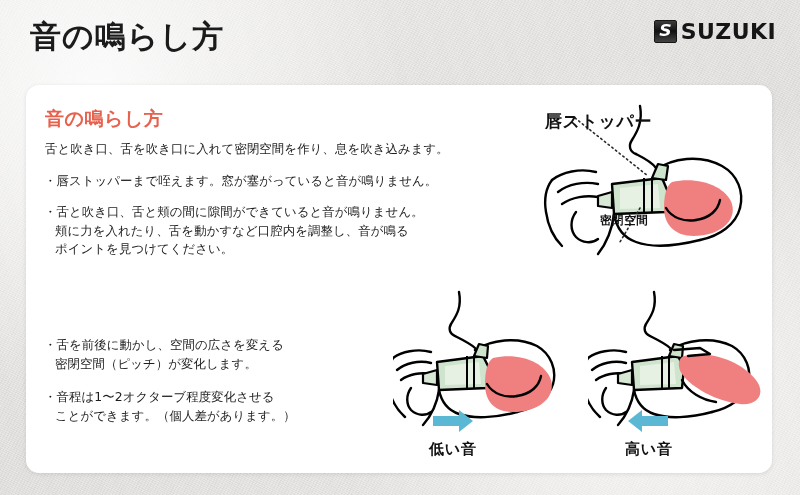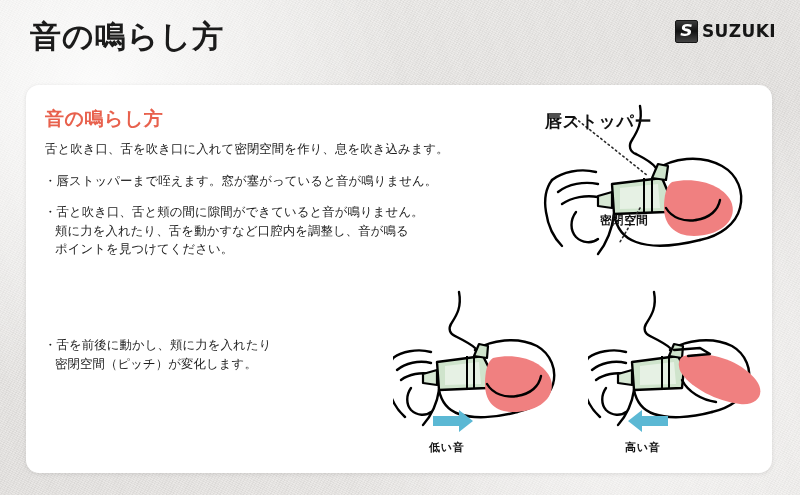--- a/index.html
+++ b/index.html
@@ -60,21 +60,21 @@
   }
   #brand-mark span {
     color: #fff;
     font-size: 15px;
     font-weight: bold;
     font-style: italic;
     line-height: 1;
     transform: scaleX(1.15);
   }
   #brand-text {
-    font-size: 17px;
+    font-size: 22px;
     font-weight: bold;
     color: #161616;
     letter-spacing: 0.4px;
     line-height: 1;
   }
 
   
   #card {
     position: absolute;
     left: 26px;
@@ -124,21 +124,21 @@
   #sec2-b2 { left: 44px; top: 388px; }
 
   
   .illus { position: absolute; }
   #illus-top   { left: 540px; top: 96px;  width: 230px; height: 170px; }
   #illus-low   { left: 393px; top: 288px; width: 200px; height: 150px; }
   #illus-high  { left: 588px; top: 288px; width: 200px; height: 150px; }
 
   .arrow-label {
     position: absolute;
-    font-size: 11px;
+    font-size: 15px;
     font-weight: bold;
     color: #131313;
     letter-spacing: 0.8px;
     white-space: nowrap;
   }
   #label-low  { left: 429px; top: 440px; }
   #label-high { left: 625px; top: 440px; }
 
   .callout {
     position: absolute;
@@ -175,24 +175,28 @@
     <div class="ind">頬に力を入れたり、舌を動かすなど口腔内を調整し、音が鳴る</div>
     <div class="ind">ポイントを見つけてください。</div>
   </div>
 
   <div class="body-block" id="sec1-b1">
     <div>・唇ストッパーまで咥えます。窓が塞がっていると音が鳴りません。</div>
   </div>
 
 
   <div class="body-block" id="sec2-b1">
-    <div>・舌を前後に動かし、頬に力を入れたり</div>
+    <div>・舌を前後に動かし、空間の広さを変える</div>
     <div class="ind">密閉空間（ピッチ）が変化します。</div>
   </div>
 
+  <div class="body-block" id="sec2-b2">
+    <div>・音程は1〜2オクターブ程度変化させる</div>
+    <div class="ind">ことができます。（個人差があります。）</div>
+  </div>
 
   <svg class="illus" id="illus-top" viewBox="0 0 230 170">
     <g fill="none" stroke="#000" stroke-width="2.4" stroke-linecap="round" stroke-linejoin="round">
 
       <path d="M100 10 C103 26 97 36 92 44 C88 50 90 56 96 58"></path>
       <path d="M96 58 C104 62 112 66 116 72"></path>
 
       <path d="M116 74 C132 62 160 58 182 70 C198 79 204 96 200 112"></path>
 
       <path d="M200 112 C196 128 180 140 160 144"></path>

